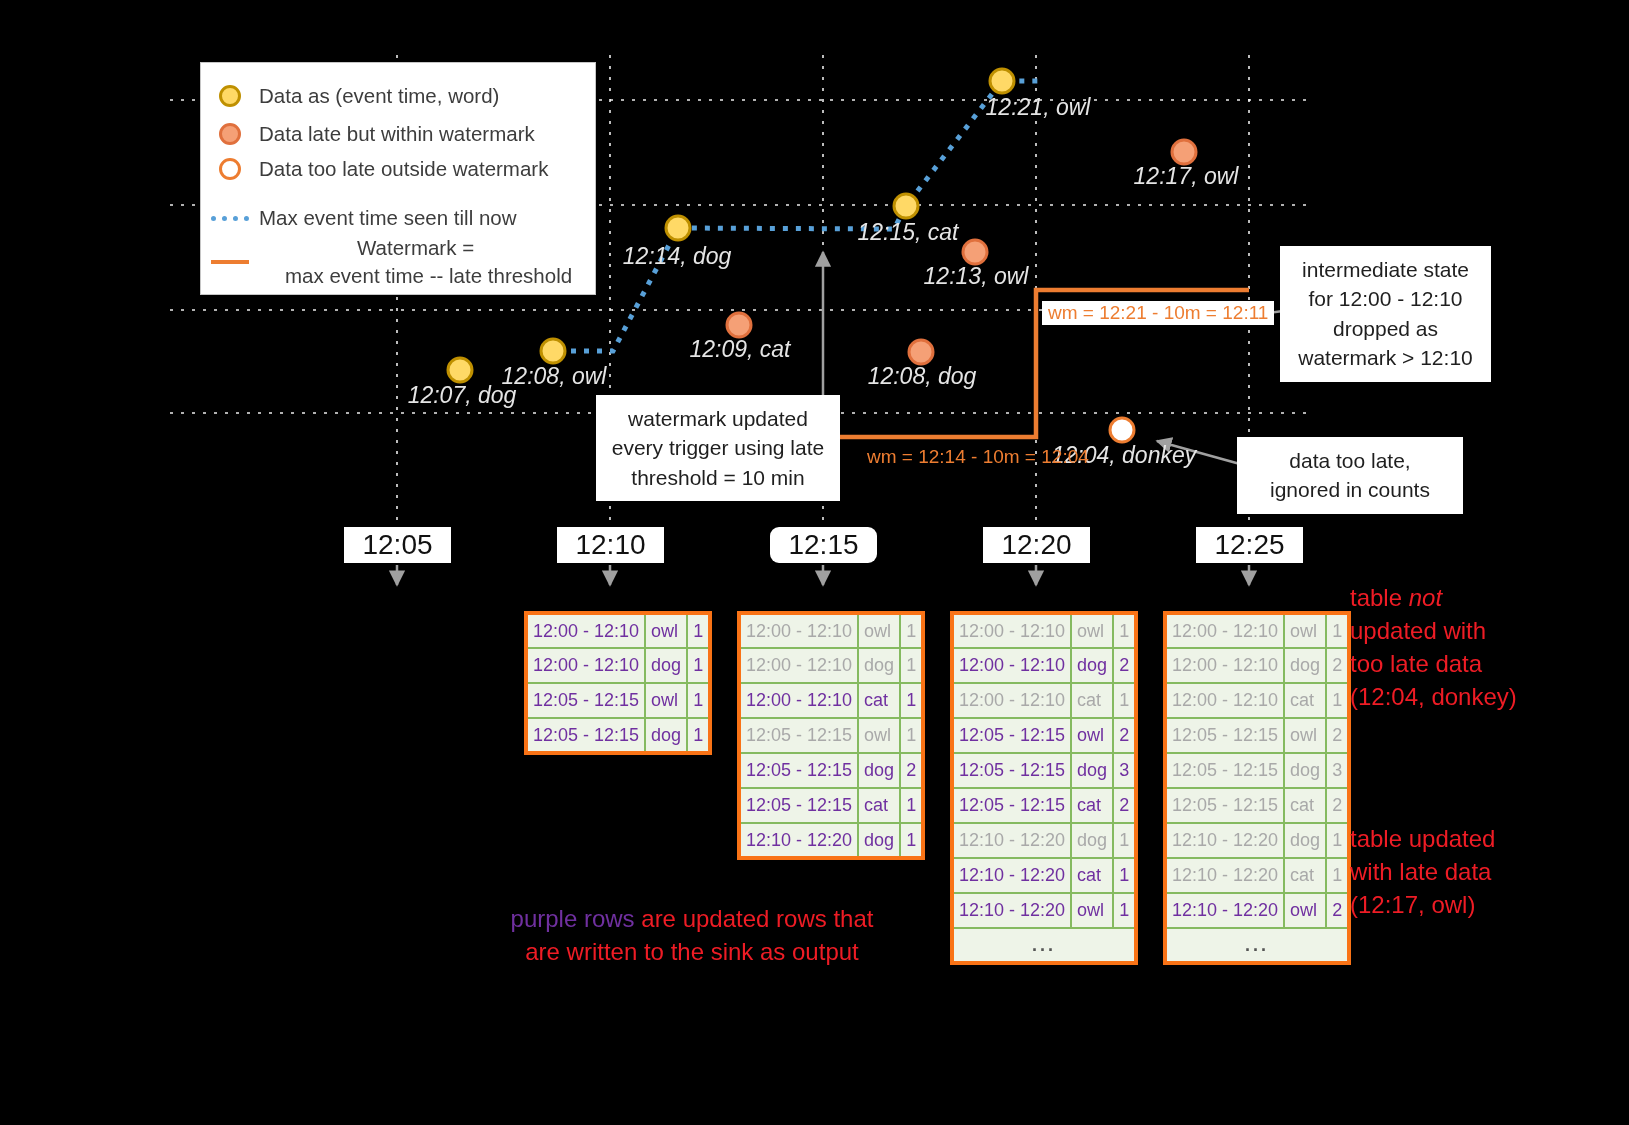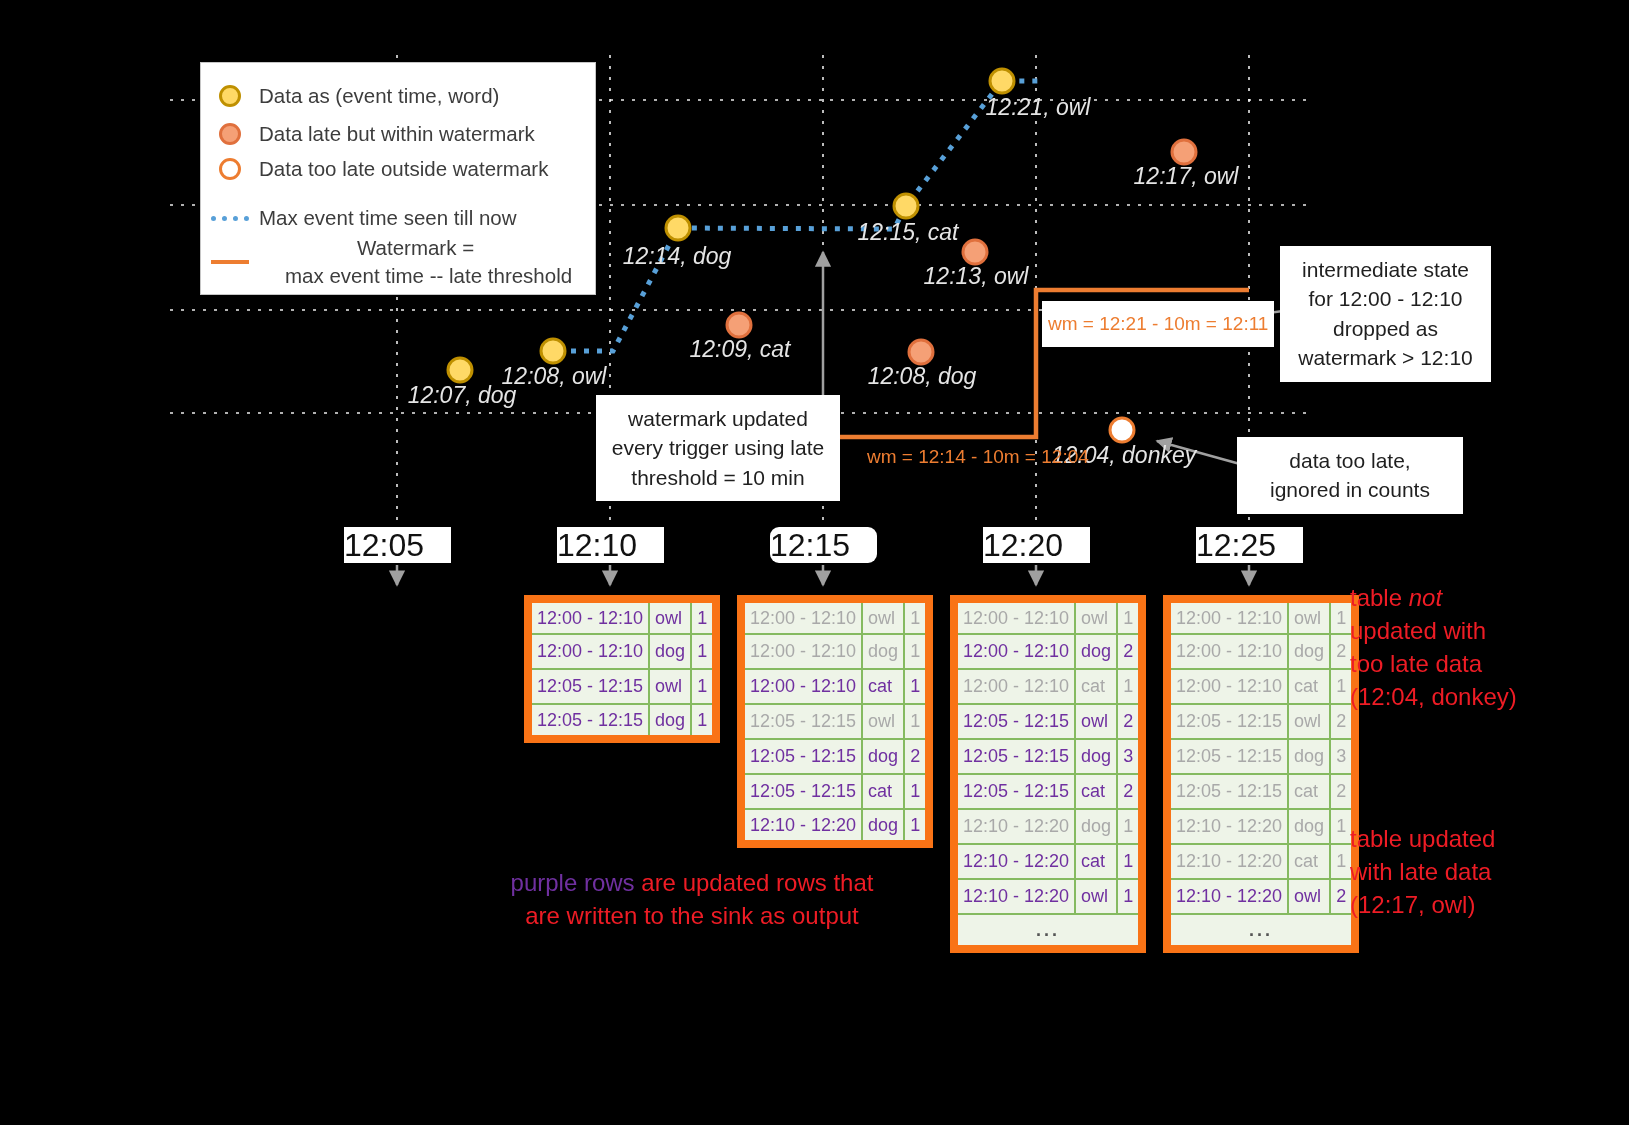--- a/index.html
+++ b/index.html
@@ -19,43 +19,43 @@
   .dot.toolate { background:#fff; border:3px solid #ed7d31; }
   .line-blue { width:38px; height:0; border-top:5px dotted #58a0d8; }
   .line-orange { width:38px; height:4px; background:#ed7d31; }
   .lg-indent { padding-left:26px; }
 
   
   .pt-label { position:absolute; transform:translateX(-50%); color:#e5e5e5; font-size:23px; white-space:nowrap;font-style:italic; }
 
   
   .wm-label { position:absolute; color:#ed7d31; font-size:19px; white-space:nowrap; }
-  .wm-label.boxed { background:#fff; padding:12px 6px; }
+  .wm-label.boxed { background:#fff; padding:1px 6px; }
 
   
   .callout { position:absolute; background:#fff; color:#1f1f1f; font-size:21px; line-height:1.4; text-align:center; padding:9px 6px; }
 
   
   .tick { position:absolute; top:527px; width:107px; height:36px; background:#fff; color:#111;
-          font-size:32px; line-height:36px; }
-
-  
-  table.rtable { position:absolute; border-collapse:collapse; border:8px solid #f97316; background:#eef4e8; }
+          font-size:28px; text-align:center; line-height:36px; }
+
+  
+  table.rtable { position:absolute; border-collapse:collapse; border:4px solid #f97316; background:#eef4e8;margin-top:16px; }
   .rtable td { background:#eef4e8; border:2px solid #85ba60; font-size:18px; height:35px; padding:0 5px; white-space:nowrap; }
   .rtable td.w { width:114px; }
   .rtable td.k { width:40px; }
   .rtable td.c { width:22px; text-align:center; }
   .rtable tr.upd td { color:#7030a0; }
   .rtable tr.old td { color:#a9a9a9; }
   .rtable tr.dots td { color:#555; text-align:center; font-weight:bold; letter-spacing:3px; }
 
   
   .note { position:absolute; color:#ee1c25; font-size:24px; line-height:1.38; white-space:nowrap; }
   .note .pl { color:#7030a0; }
-  .note.centered { text-align:center; white-space:normal; }
+  .note.centered { text-align:center; white-space:normal;margin-top:36px; }
 </style>
 </head>
 <body>
 
 <div id="canvas">
 
   <svg width="1629" height="1125">
     <defs>
       <marker id="arrG" viewBox="0 0 10 10" refX="9" refY="5" markerWidth="6.5" markerHeight="6.5" orient="auto-start-reverse">
         <path d="M0,0 L10,5 L0,10 z" fill="#a0a0a0"></path>

